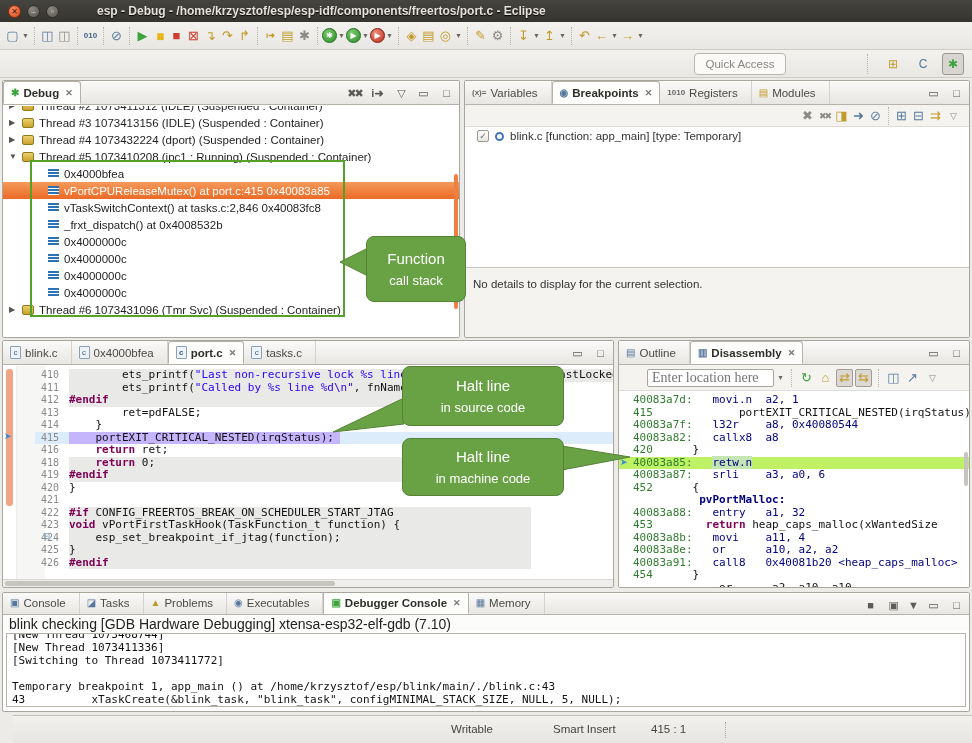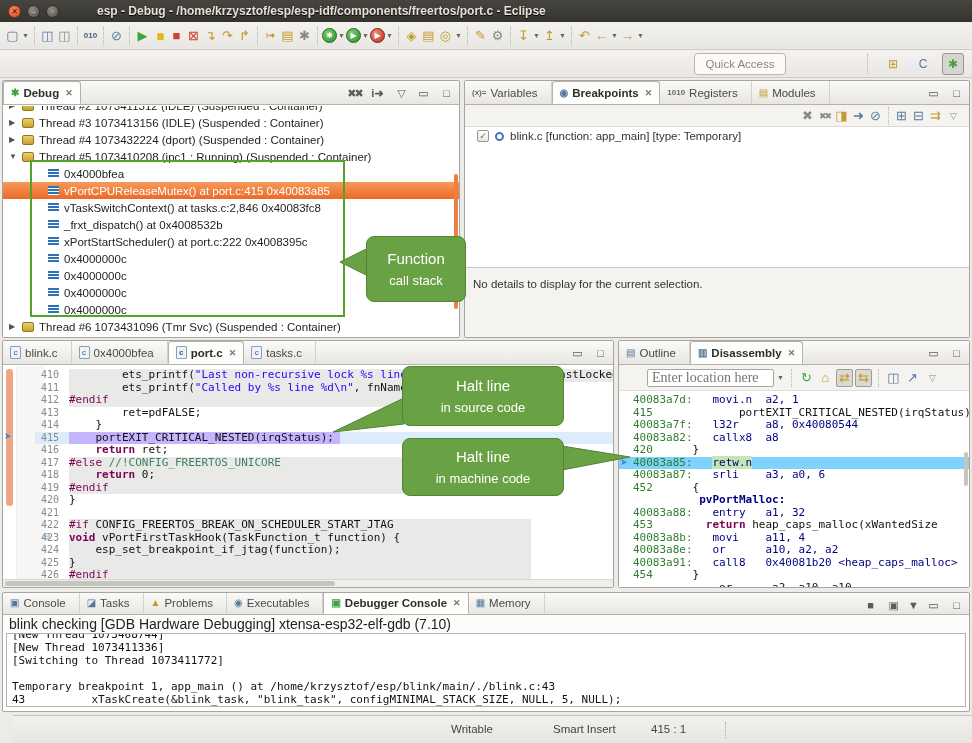--- a/index.html
+++ b/index.html
@@ -66,33 +66,33 @@
   #ed-arrow{position:absolute;left:1px;font-size:9px;color:#3f87d2}
   #ed-numsbg{position:absolute;left:14px;top:0;width:28px;bottom:0;background:#f6f6f5}
   #ed-fold{position:absolute;font-size:9px;color:#7aa0c4}
   .lines{position:absolute;left:32px;top:3px;right:0}
   .ln{display:flex;height:12.5px;line-height:12.5px;font-family:"DejaVu Sans Mono",monospace;font-size:11px;white-space:pre}
   .ln .num{width:24px;text-align:right;margin-right:10px;color:#8a8a8a;font-size:10px;flex:none;font-family:"DejaVu Sans Mono",monospace}
   .ln .code{flex:none}
   .ln.inactive .code{background:#e9e9e8;min-width:462px}
   .ln.halt{background:#dcecfa}
   .ln.halt .code{background:#c4b5fd;padding-right:6px}
-  .sg-p{color:#111}.sg-k{color:#7f0055;font-weight:bold}.sg-d{color:#7f0055;font-weight:normal}
+  .sg-p{color:#111}.sg-k{color:#7f0055;font-weight:bold}.sg-d{color:#7f0055;font-weight:bold}
   .sg-s{color:#2a00ff}.sg-c{color:#3f7f5f}
   .sg-a{color:#2f7d2f}.sg-m{color:#000080}.sg-l{color:#000080;font-weight:bold}
   .sg-hl{color:#000080;background:#c4e5b4}
   #ed-hscroll{position:absolute;left:0;bottom:0;width:610px;height:8px;background:#efeeec;border-top:1px solid #d8d6d1}
   #ed-hthumb{position:absolute;left:2px;top:1px;width:330px;height:5px;background:#c6c4bf;border-radius:3px}
   
   #dis-toolbar{height:26px;background:#f4f3f0;border-bottom:1px solid #ddd;display:flex;align-items:center;padding-left:28px;gap:2px}
   #dis-loc{width:127px;height:18px;border:1px solid #a9a6a0;border-radius:2px;font-size:14px;color:#888;padding:0 4px;font-family:Liberation Serif, serif}
   .press{background:#dcd9d4;border:1px solid #a09d96;border-radius:2px;height:18px}
   #dis-body{position:absolute;left:0;top:51px;right:0;bottom:0;background:#fff;overflow:hidden}
   .dln{height:12.5px;line-height:12.5px;font-family:"DejaVu Sans Mono",monospace;font-size:11px;white-space:pre;padding-left:14px}
-  .dln.current{background:#7dd3fc}
+  .dln.current{background:#bef264}
   #dis-arrow{position:absolute;left:1px;font-size:9px;color:#3f87d2}
   #dis-vthumb{position:absolute;right:1px;width:4px;height:34px;background:#c6c4bf;border-radius:2px}
   
   #con-label{height:16px;padding:1px 6px;font-size:14px;color:#222;background:#fcfcfb}
   #con-box{position:absolute;left:3px;right:3px;top:40px;bottom:4px;border:1px solid #b5b2ac;background:#fff;overflow:hidden;padding-left:5px}
   .cln{height:13px;line-height:13px;font-family:"DejaVu Sans Mono",monospace;font-size:11px;white-space:pre;color:#111}
   #con-lines{margin-top:-6px}
   
   #statusbar{position:absolute;left:13px;top:715px;width:972px;height:28px;background:linear-gradient(#f2f1ee,#e7e5e1);border-top:1px solid #c3c0ba;font-size:11.5px;color:#45443f}
   .st-item{position:absolute;top:7px}
@@ -224,25 +224,20 @@
       </div>
       <div class="trow frame">
         <span class="texp"></span>
         <span class="tic ic-frame"></span>
         <span>vTaskSwitchContext() at tasks.c:2,846 0x40083fc8</span>
       </div>
       <div class="trow frame">
         <span class="texp"></span>
         <span class="tic ic-frame"></span>
         <span>_frxt_dispatch() at 0x4008532b</span>
-      </div>
-      <div class="trow frame">
-        <span class="texp"></span>
-        <span class="tic ic-frame"></span>
-        <span>xPortStartScheduler() at port.c:222 0x4008395c</span>
       </div>
       <div class="trow frame">
         <span class="texp"></span>
         <span class="tic ic-frame"></span>
         <span>0x4000000c</span>
       </div>
       <div class="trow frame">
         <span class="texp"></span>
         <span class="tic ic-frame"></span>
         <span>0x4000000c</span>
@@ -352,21 +347,20 @@
       <div id="ed-arrow" style="top:65px">➤</div>
     </div>
     <div class="lines">
         <div class="ln inactive"><span class="num">410</span><span class="code"><span class="sg-p">        ets_printf(</span><span class="sg-s">"Last non-recursive lock %s line %d\n"</span><span class="sg-p">, lastLockedFn, lastLockedLine);</span></span></div>
         <div class="ln inactive"><span class="num">411</span><span class="code"><span class="sg-p">        ets_printf(</span><span class="sg-s">"Called by %s line %d\n"</span><span class="sg-p">, fnName, line);</span></span></div>
         <div class="ln inactive"><span class="num">412</span><span class="code"><span class="sg-d">#endif</span></span></div>
         <div class="ln"><span class="num">413</span><span class="code"><span class="sg-p">        ret=pdFALSE;</span></span></div>
         <div class="ln"><span class="num">414</span><span class="code"><span class="sg-p">    }</span></span></div>
         <div class="ln halt"><span class="num">415</span><span class="code"><span class="sg-p">    portEXIT_CRITICAL_NESTED(irqStatus);</span></span></div>
         <div class="ln"><span class="num">416</span><span class="code"><span class="sg-p">    </span><span class="sg-k">return</span><span class="sg-p"> ret;</span></span></div>
-        <div class="ln inactive"><span class="num">417</span><span class="code"><span class="sg-d">#else</span><span class="sg-p"> </span><span class="sg-c">//!CONFIG_FREERTOS_UNICORE</span></span></div>
         <div class="ln inactive"><span class="num">418</span><span class="code"><span class="sg-p">    </span><span class="sg-k">return</span><span class="sg-p"> 0;</span></span></div>
         <div class="ln inactive"><span class="num">419</span><span class="code"><span class="sg-d">#endif</span></span></div>
         <div class="ln"><span class="num">420</span><span class="code"><span class="sg-p">}</span></span></div>
         <div class="ln"><span class="num">421</span><span class="code"></span></div>
         <div class="ln inactive"><span class="num">422</span><span class="code"><span class="sg-d">#if</span><span class="sg-p"> CONFIG_FREERTOS_BREAK_ON_SCHEDULER_START_JTAG</span></span></div>
         <div class="ln inactive"><span class="num">423</span><span class="code"><span class="sg-k">void</span><span class="sg-p"> vPortFirstTaskHook(TaskFunction_t function) {</span></span></div>
         <div class="ln inactive"><span class="num">424</span><span class="code"><span class="sg-p">    esp_set_breakpoint_if_jtag(function);</span></span></div>
         <div class="ln inactive"><span class="num">425</span><span class="code"><span class="sg-p">}</span></span></div>
         <div class="ln inactive"><span class="num">426</span><span class="code"><span class="sg-d">#endif</span></span></div>
       </div>

